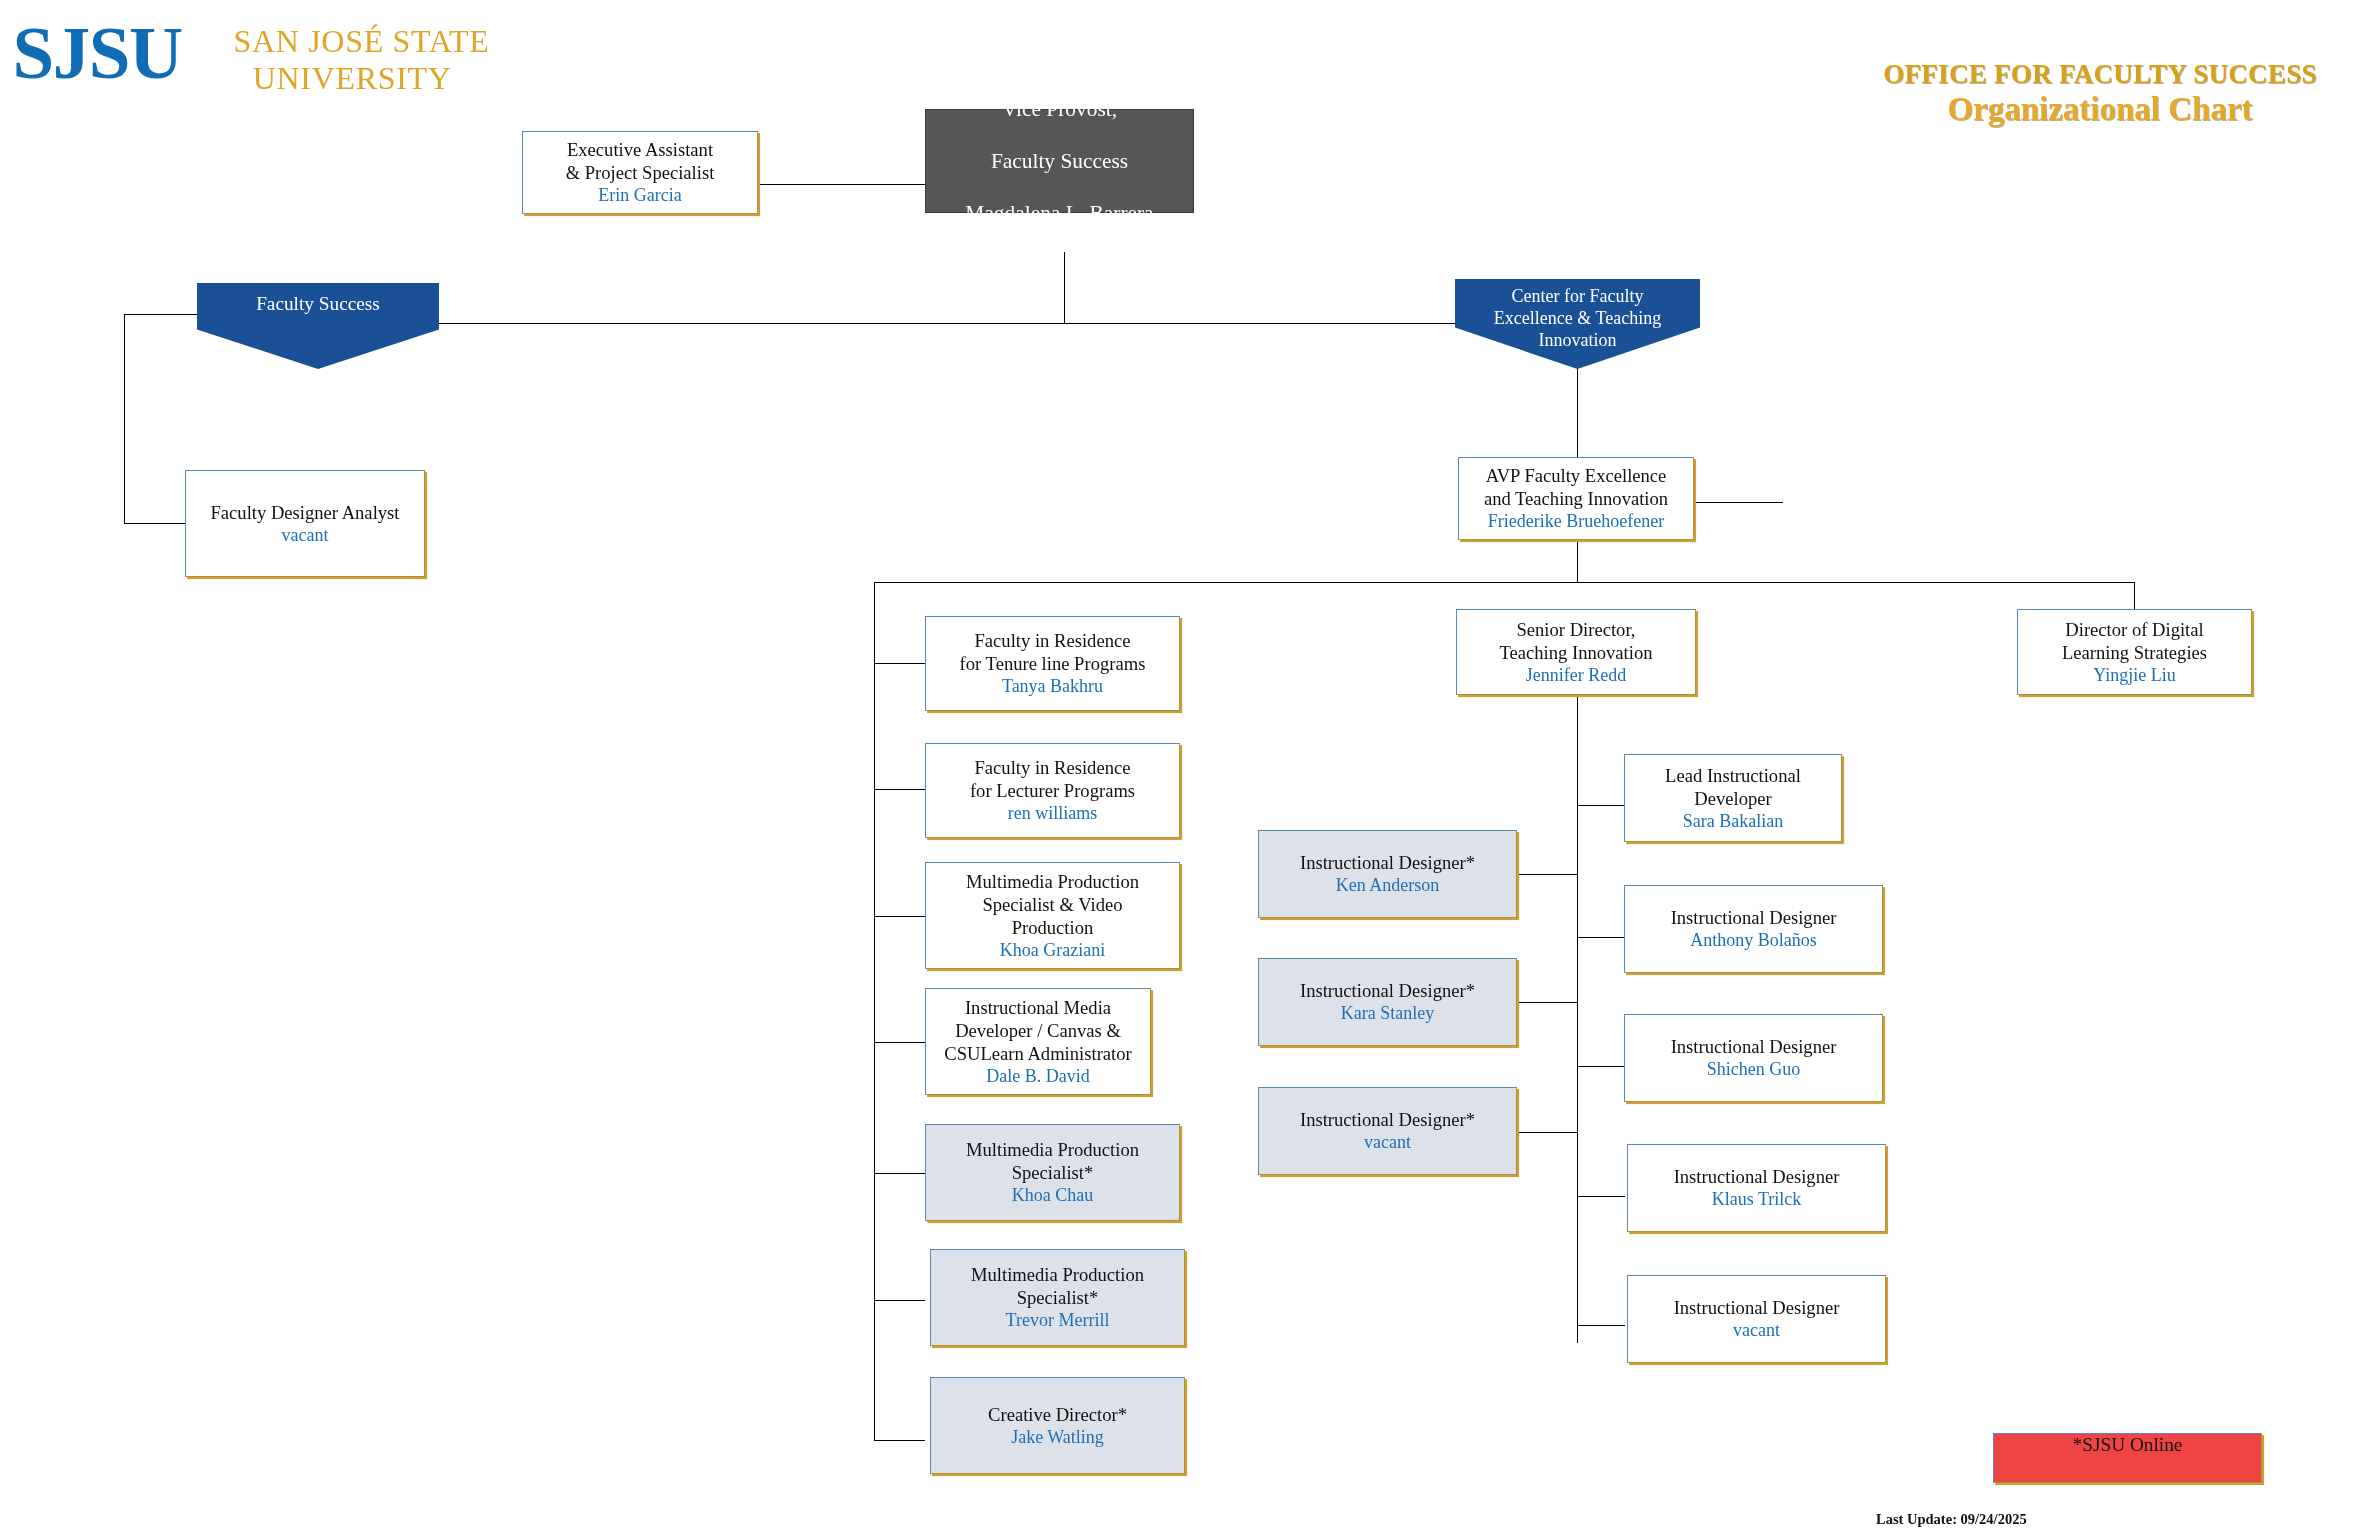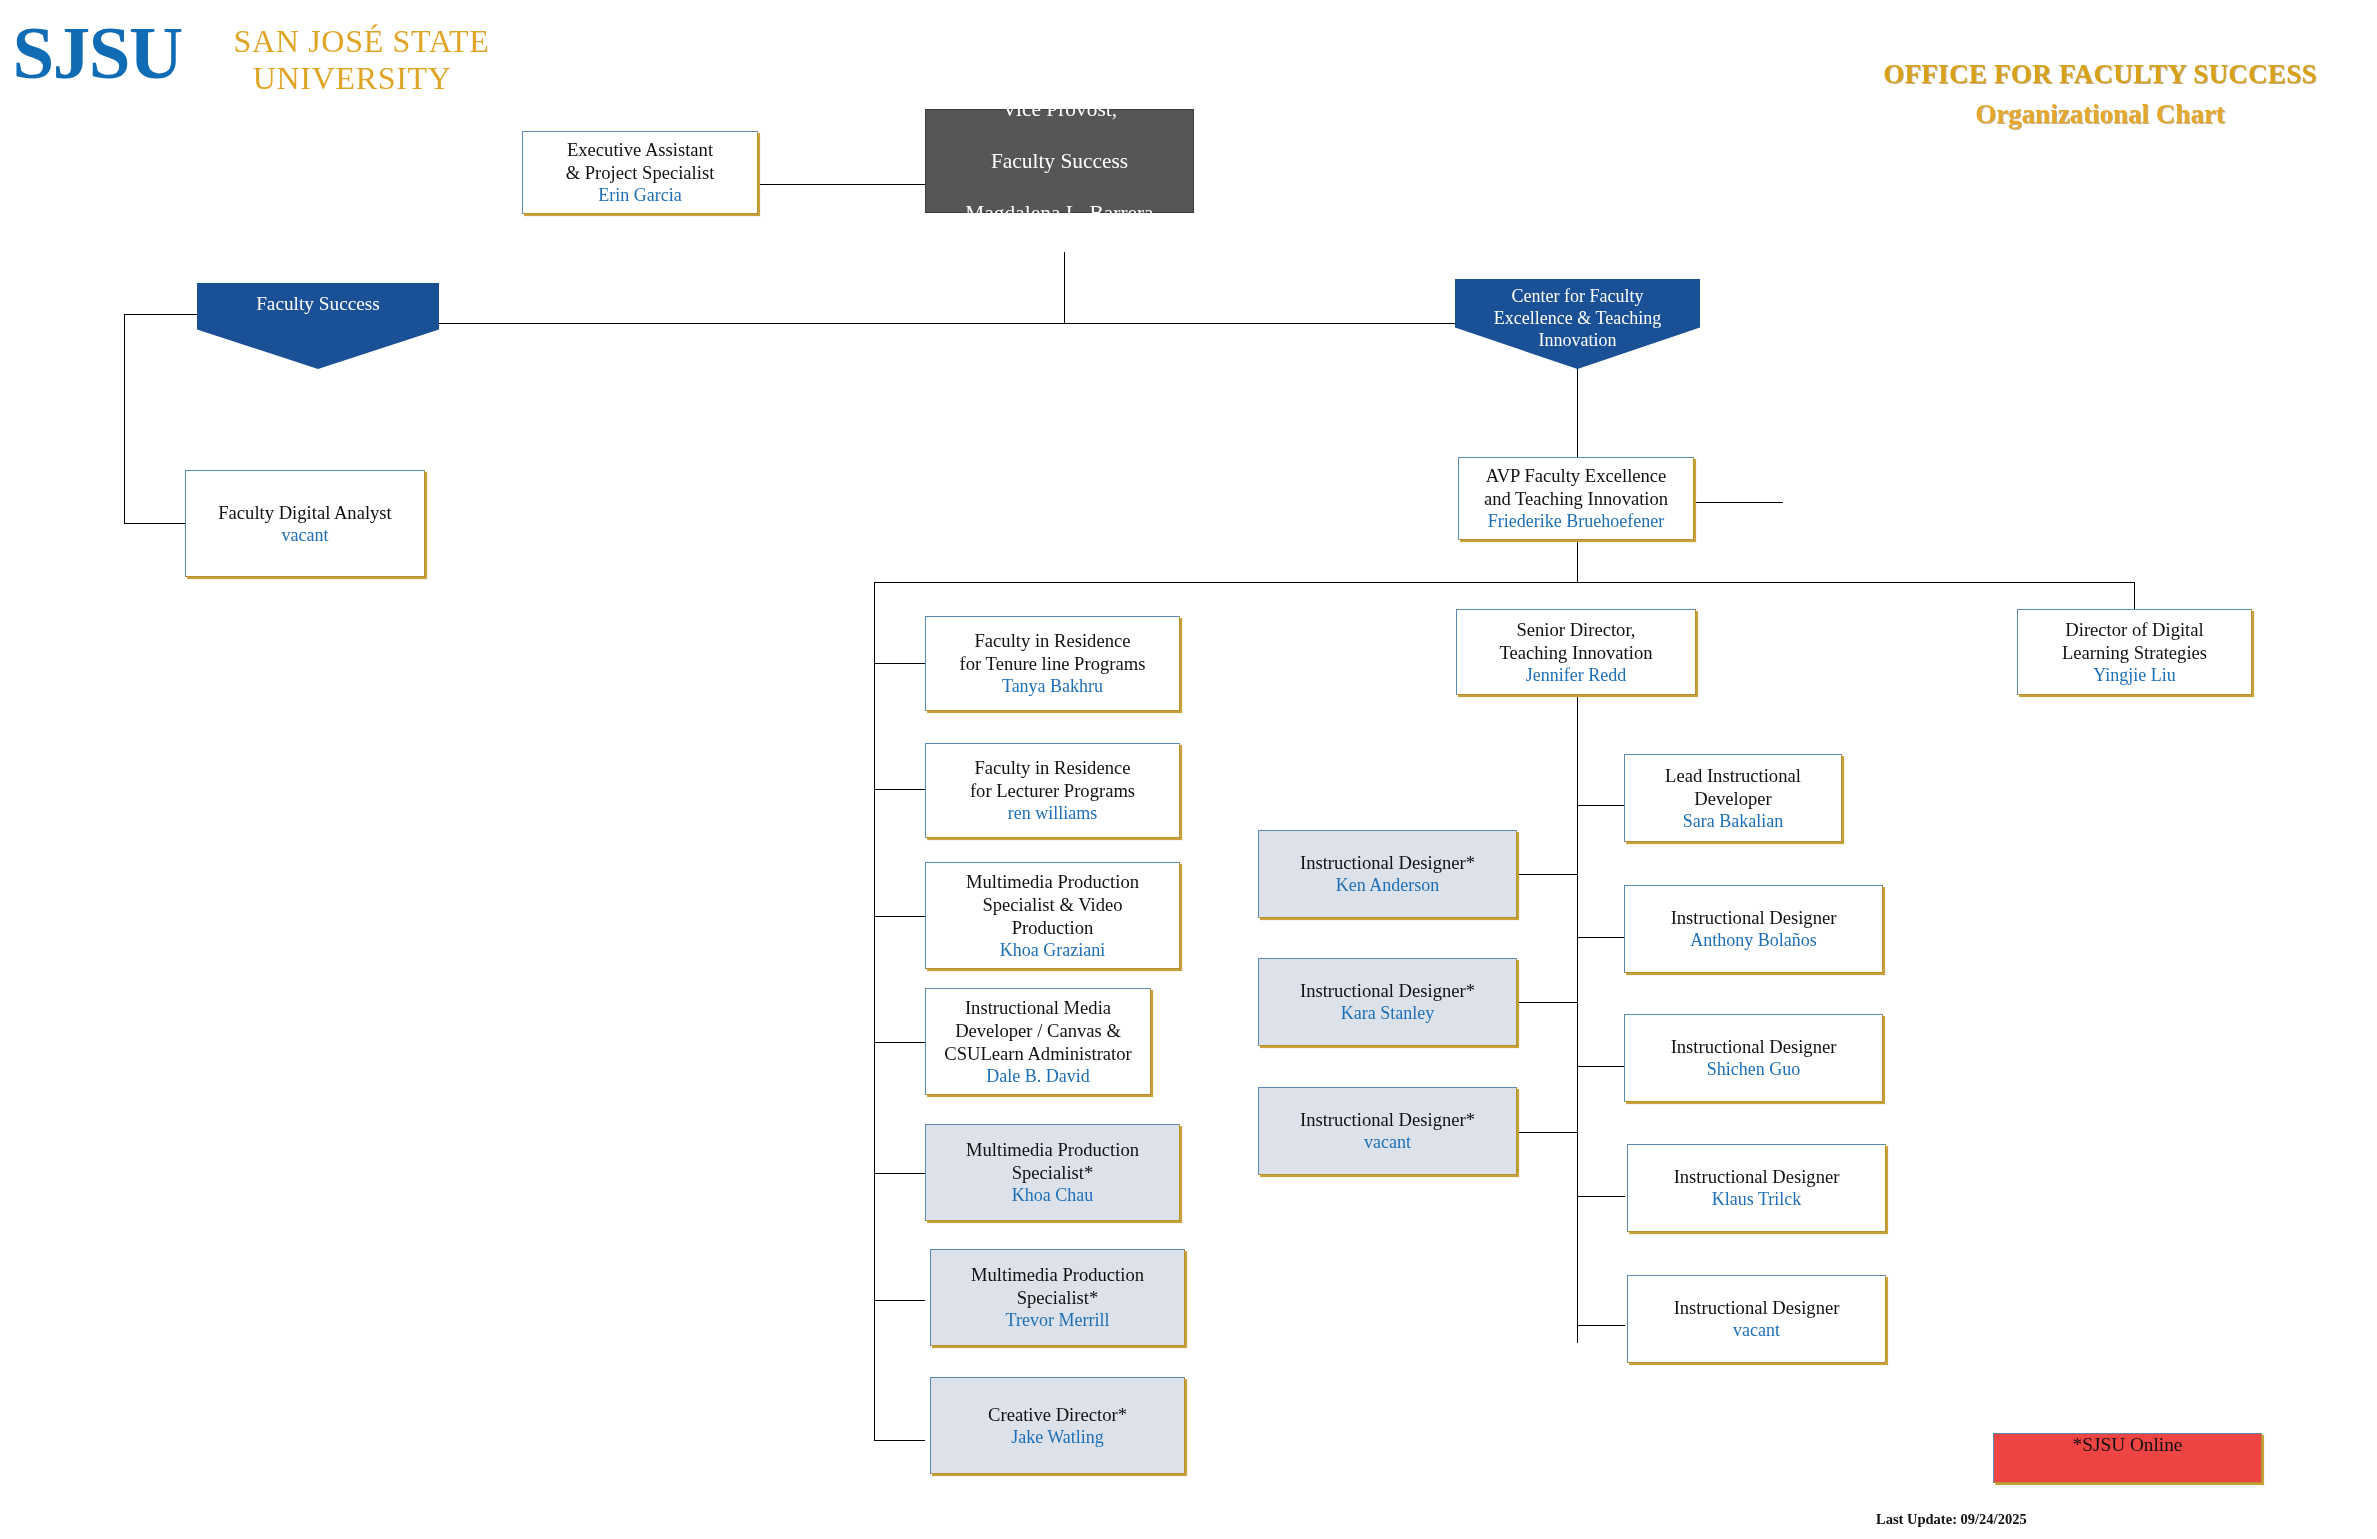--- a/index.html
+++ b/index.html
@@ -28,21 +28,21 @@
 
   
   #headtitle{position:absolute;right:15px;top:59px;text-align:center;width:524px;}
   #headtitle .t1{
     font-family:"Liberation Serif", serif;
     font-size:27px;font-weight:700;color:#d8a117;letter-spacing:0.3px;
     text-shadow:1px 1px 0 rgba(120,80,10,.45);
   }
   #headtitle .t2{
     font-family:"Liberation Serif", serif;
-    font-size:27px;font-weight:700;color:#e5a82a;margin-top:9px;
+    font-size:33px;font-weight:700;color:#e5a82a;margin-top:1px;
     text-shadow:1px 1px 0 rgba(120,80,10,.45);
   }
 
   
   .node{
     position:absolute;box-sizing:border-box;
     display:flex;flex-direction:column;align-items:center;justify-content:center;
     text-align:center;background:#ffffff;
     border:0.7px solid #5b87b5;
     border-right-color:#b8902f;border-bottom-color:#b8902f;
@@ -166,21 +166,21 @@
 
   <div class="pennant big" style="left:1455px;top:279px;width:245px;height:90px;">
     <div class="ptxt">
       <div>Center for Faculty</div>
       <div>Excellence &amp; Teaching</div>
       <div>Innovation</div>
     </div>
   </div>
 
   <div class="node" style="left:185px;top:470px;width:240px;height:107px;">
-    <div class="ttl">Faculty Digital Analyst</div>
+    <div class="ttl">Faculty Designer Analyst</div>
     <div class="nm">vacant</div>
   </div>
 
   <div class="node" style="left:1458px;top:457px;width:236px;height:83px;">
     <div class="ttl">AVP Faculty Excellence</div>
     <div class="ttl">and Teaching Innovation</div>
     <div class="nm">Friederike Bruehoefener</div>
   </div>
 
 

